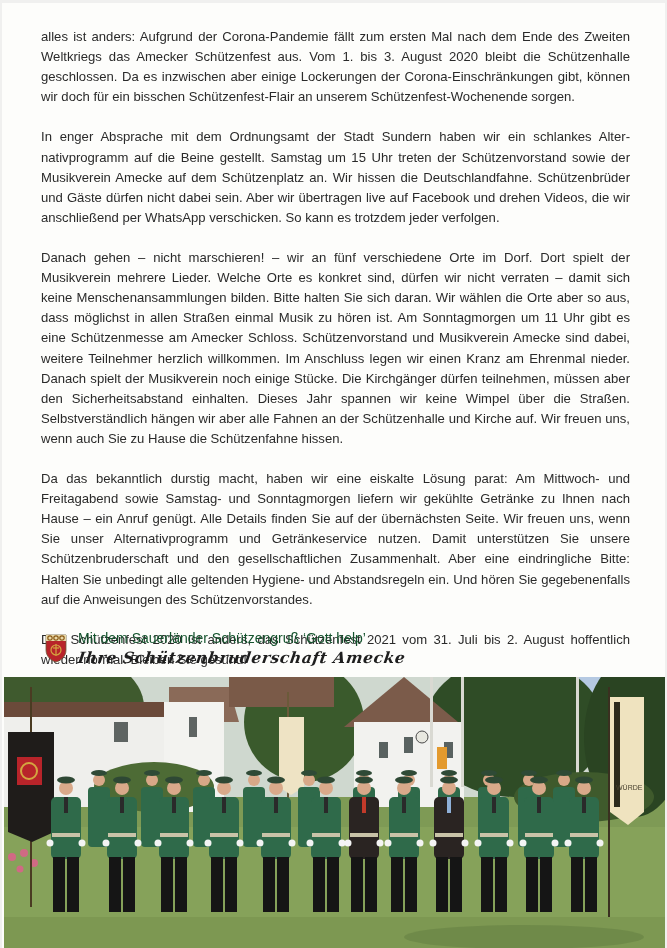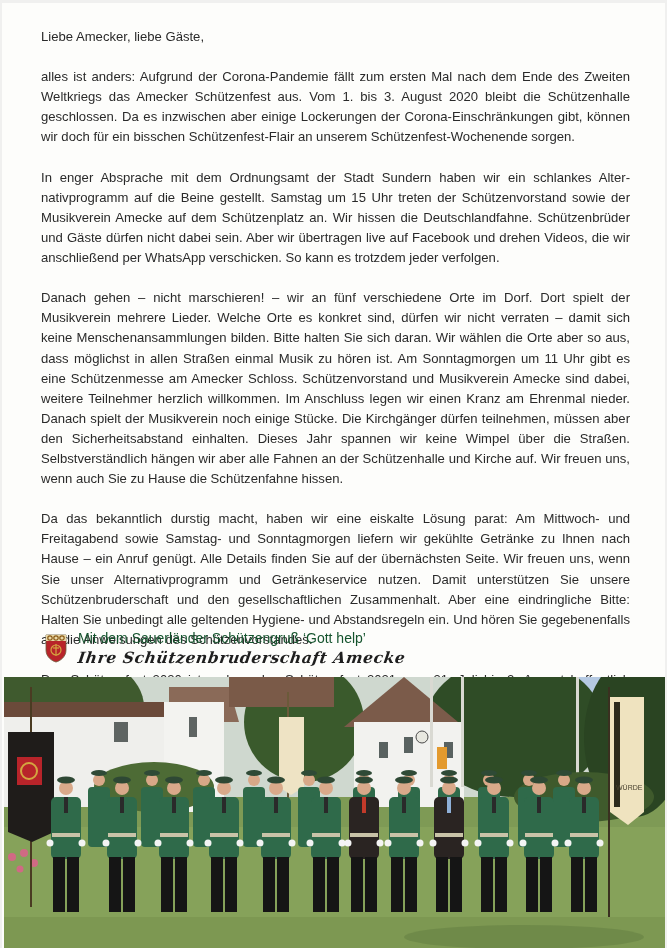--- a/index.html
+++ b/index.html
@@ -37,21 +37,20 @@
     overflow: hidden; background: #7e9a55;
   }
   .photo svg { display: block; }
 </style>
 </head>
 <body>
 
 <div class="page">
 
   <div class="letter">
-    <p>Liebe Amecker, liebe Gäste,</p>
     <p>alles ist anders: Aufgrund der Corona-Pandemie fällt zum ersten Mal nach dem Ende des Zweiten Weltkriegs das Amecker Schützenfest aus. Vom 1. bis 3. August 2020 bleibt die Schützenhalle geschlossen. Da es inzwischen aber einige Lockerungen der Corona-Einschränkungen gibt, können wir doch für ein bisschen Schützenfest-Flair an unserem Schützenfest-Wochenende sorgen.</p>
     <p>In enger Absprache mit dem Ordnungsamt der Stadt Sundern haben wir ein schlankes Alter­nativprogramm auf die Beine gestellt. Samstag um 15 Uhr treten der Schützenvorstand sowie der Musikverein Amecke auf dem Schützenplatz an. Wir hissen die Deutschlandfahne. Schützenbrüder und Gäste dürfen nicht dabei sein. Aber wir übertragen live auf Facebook und drehen Videos, die wir anschließend per WhatsApp verschicken. So kann es trotzdem jeder verfolgen.</p>
     <p>Danach gehen – nicht marschieren! – wir an fünf verschiedene Orte im Dorf. Dort spielt der Musikverein mehrere Lieder. Welche Orte es konkret sind, dürfen wir nicht verraten – damit sich keine Menschenansammlungen bilden. Bitte halten Sie sich daran. Wir wählen die Orte aber so aus, dass möglichst in allen Straßen einmal Musik zu hören ist. Am Sonntagmorgen um 11 Uhr gibt es eine Schützenmesse am Amecker Schloss. Schützenvorstand und Musik­verein Amecke sind dabei, weitere Teilnehmer herzlich willkommen. Im Anschluss legen wir einen Kranz am Ehrenmal nieder. Danach spielt der Musikverein noch einige Stücke. Die Kir­chgänger dürfen teilnehmen, müssen aber den Sicherheitsabstand einhalten. Dieses Jahr spannen wir keine Wimpel über die Straßen. Selbstverständlich hängen wir aber alle Fahnen an der Schützenhalle und Kirche auf. Wir freuen uns, wenn auch Sie zu Hause die Schützen­fahne hissen.</p>
     <p>Da das bekanntlich durstig macht, haben wir eine eiskalte Lösung parat: Am Mittwoch- und Freitagabend sowie Samstag- und Sonntagmorgen liefern wir gekühlte Getränke zu Ihnen nach Hause – ein Anruf genügt. Alle Details finden Sie auf der übernächsten Seite. Wir freuen uns, wenn Sie unser Alternativprogramm und Getränkeservice nutzen. Damit unterstützen Sie unsere Schützenbruderschaft und den gesellschaftlichen Zusammenhalt. Aber eine eindring­liche Bitte: Halten Sie unbedingt alle geltenden Hygiene- und Abstandsregeln ein. Und hören Sie gegebenenfalls auf die Anweisungen des Schützenvorstandes.</p>
     <p class="last">Das Schützenfest 2020 ist anders, das Schützenfest 2021 vom 31. Juli bis 2. August hoffent­lich wieder normal. Bleiben Sie gesund!</p>
   </div>
 
   <div class="signature">
     <svg class="crest" viewBox="0 0 22 30">
       <path d="M1 2 H21 V17 C21 24 15 28 11 29 C7 28 1 24 1 17 Z" fill="#b8242a" stroke="#6b5a3a" stroke-width="0.8"></path>

